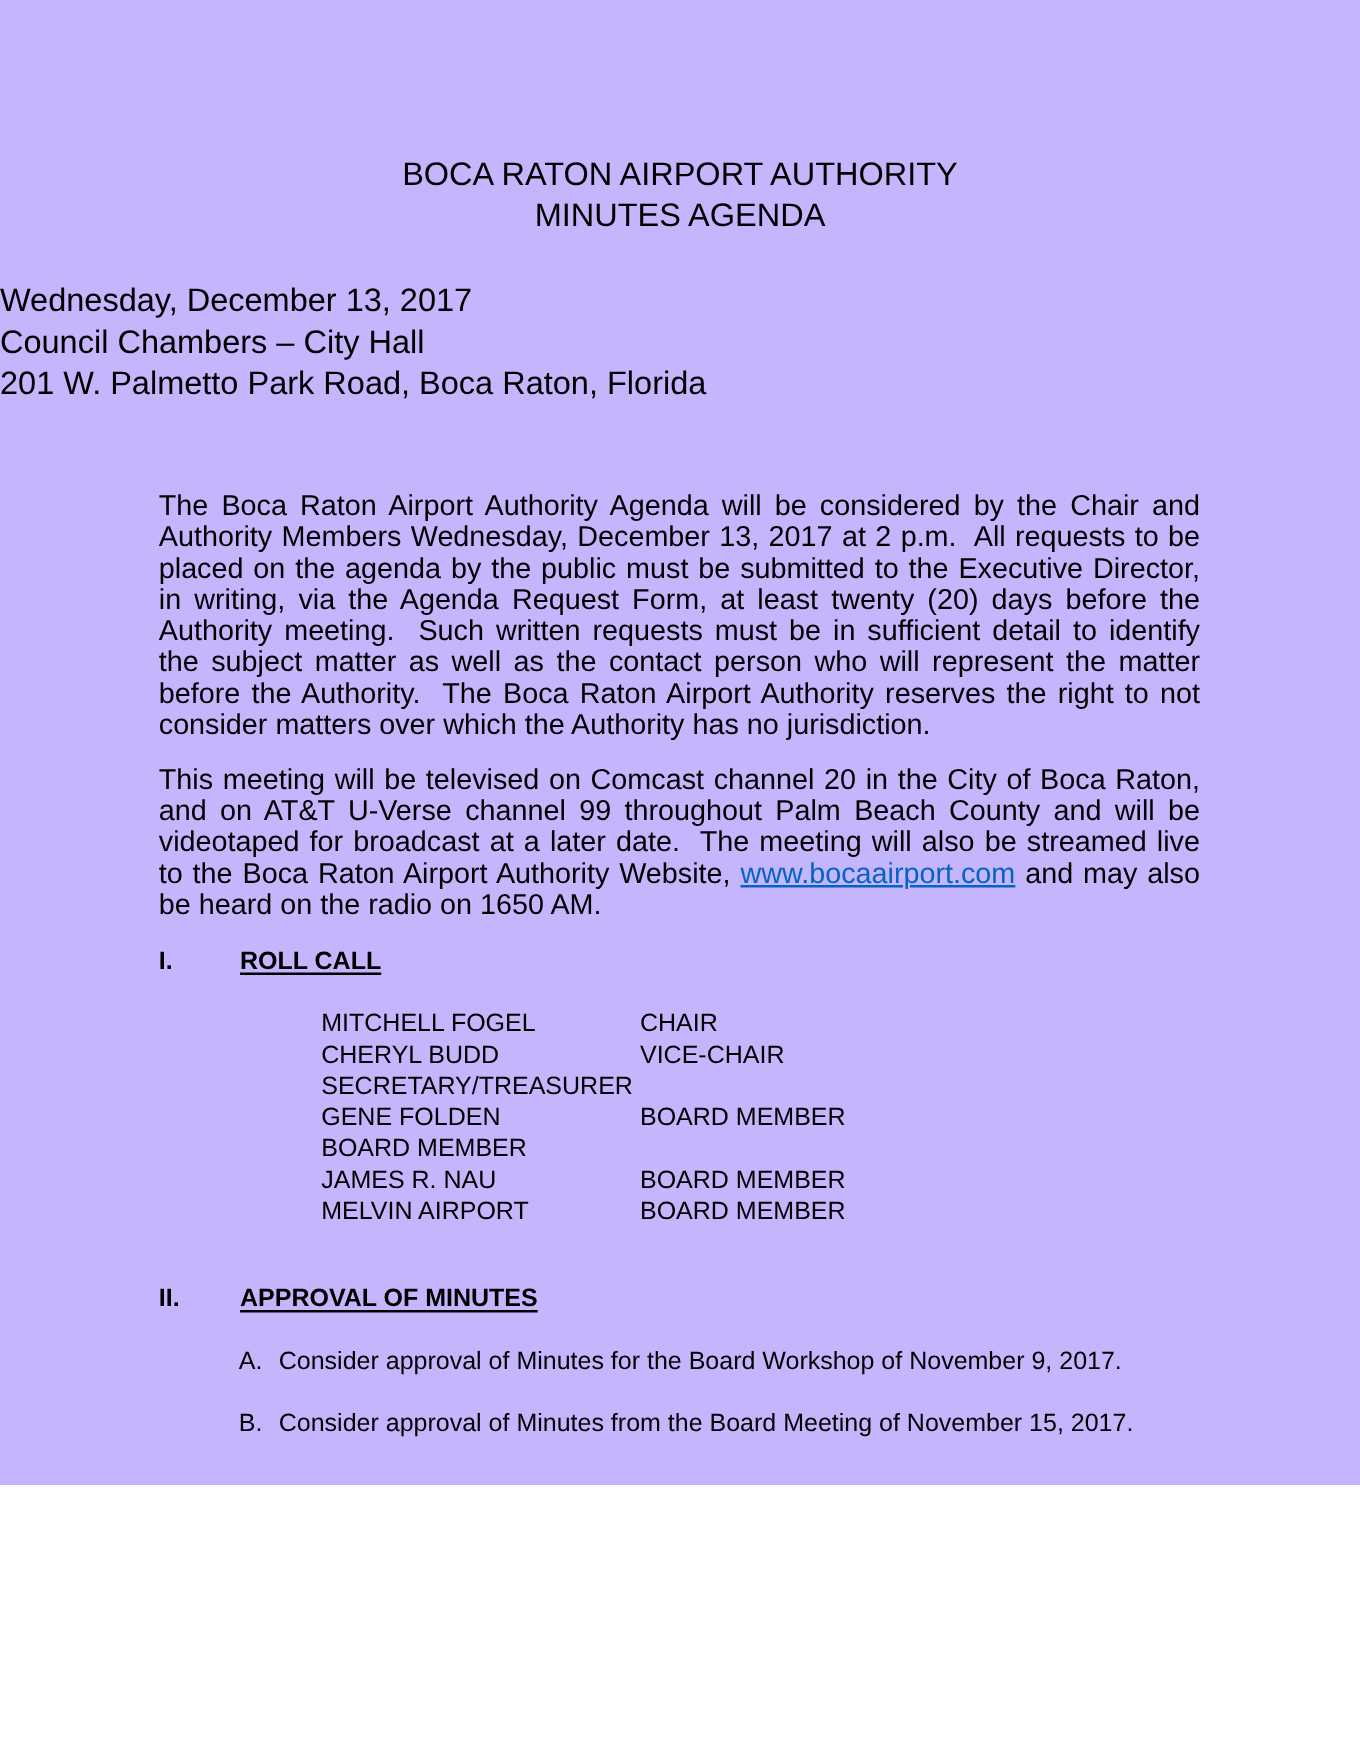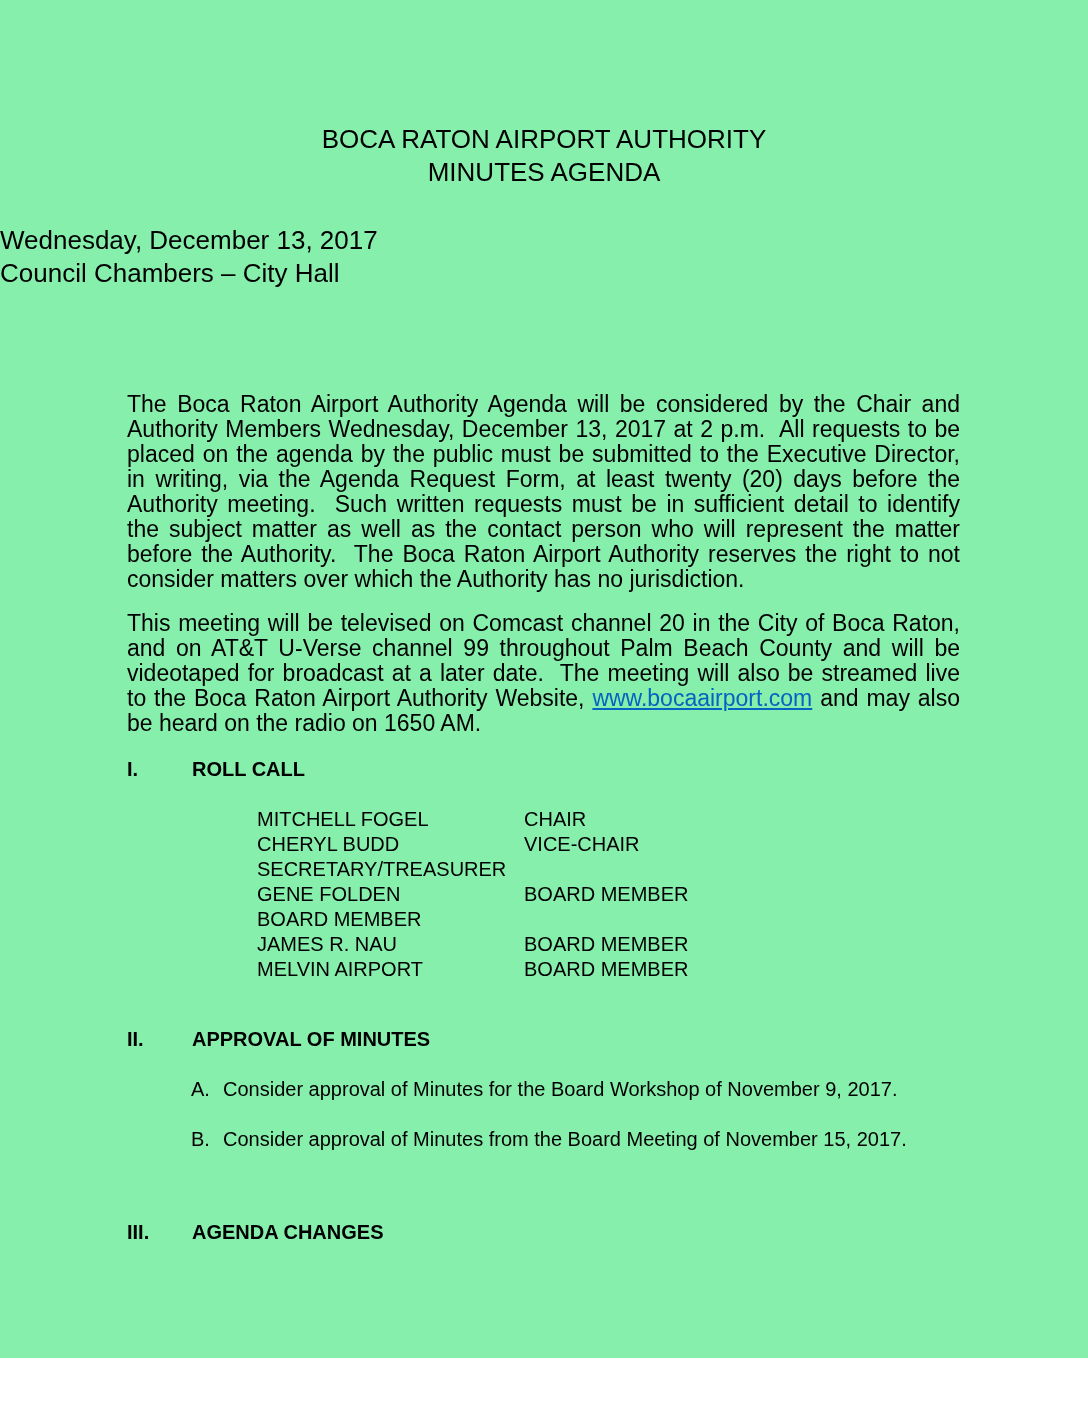--- a/index.html
+++ b/index.html
@@ -4,22 +4,22 @@
 <title>Meeting Agenda</title>
 <style>
   html, body {
     margin: 0;
     padding: 0;
     background: #ffffff;
   }
   .page {
     position: relative;
     width: 1088px;
-    height: 1358px;
-    background: #86efac;
+    height: 1188px;
+    background: #c4b5fd;
     font-family: "Liberation Sans", sans-serif;
     color: #000000;
     overflow: hidden;
   }
   
   .doc-title {
     position: absolute;
     top: 123px;
     left: 0;
     width: 100%;
@@ -69,33 +69,34 @@
   }
   .section-i   { top: 757px; }
   .section-ii  { top: 1027px; }
   .section-iii { top: 1172px; margin-top: 48px; }
   .section-number {
     display: inline-block;
     width: 65px;
     flex: 0 0 65px;
   }
   .section-title {
+    text-decoration: underline;
     text-decoration-thickness: 2px;
     text-underline-offset: 3px;
   }
   
   .roll-list {
     position: absolute;
     top: 807px;
     left: 257px;
     width: 700px;
     font-size: 20px;
     line-height: 25px;
   }
-  .roll-row { display: flex; gap: 12px; }
+  .roll-row { display: flex; }
   .roll-name {
     display: inline-block;
     width: 255px;
     flex: 0 0 255px;
   }
   
   .agenda-item {
     position: absolute;
     left: 191px;
     width: 771px;
@@ -117,20 +118,21 @@
 <div class="page">
 
   <div class="doc-title">
     <div>BOCA RATON AIRPORT AUTHORITY</div>
     <div>MINUTES AGENDA</div>
   </div>
 
   <div class="event-block">
     <div>Wednesday, December 13, 2017</div>
     <div>Council Chambers – City Hall</div>
+    <div>201 W. Palmetto Park Road, Boca Raton, Florida</div>
   </div>
 
   <div class="body-para para-1">The Boca Raton Airport Authority Agenda will be considered by the Chair and Authority Members Wednesday, December 13, 2017 at 2 p.m.  All requests to be placed on the agenda by the public must be submitted to the Executive Director, in writing, via the Agenda Request Form, at least twenty (20) days before the Authority meeting.  Such written requests must be in sufficient detail to identify the subject matter as well as the contact person who will represent the matter before the Authority.  The Boca Raton Airport Authority reserves the right to not consider matters over which the Authority has no jurisdiction.</div>
 
   <div class="body-para para-2"><span>This meeting will be televised on Comcast channel 20 in the City of Boca Raton, and on AT&amp;T U-Verse channel 99 throughout Palm Beach County and will be videotaped for broadcast at a later date.  The meeting will also be streamed live to the Boca Raton Airport Authority Website, </span><a href="#" class="web-link" style="color: rgb(5, 99, 193);">www.bocaairport.com</a><span> and may also be heard on the radio on 1650 AM.</span></div>
 
   <div class="section-heading section-i">
     <span class="section-number">I.</span>
     <span class="section-title">ROLL CALL</span>
   </div>

